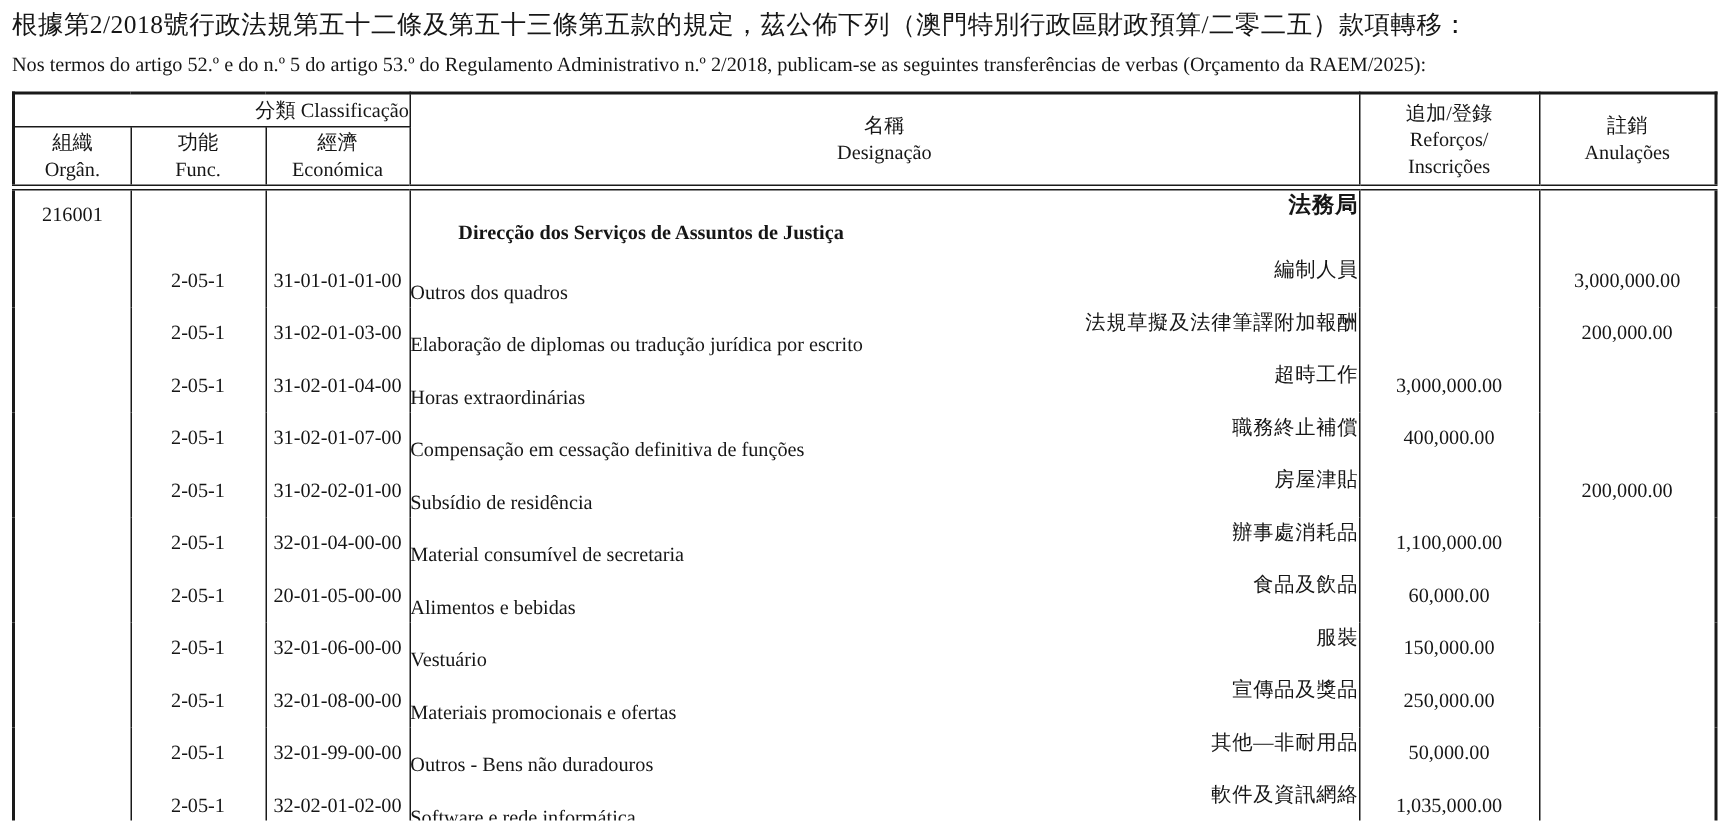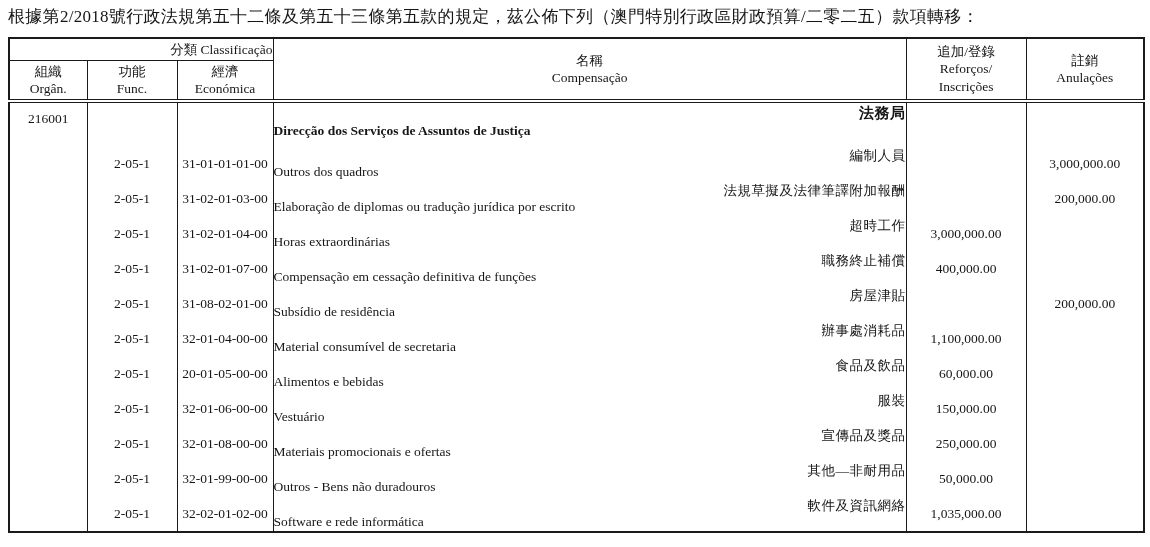--- a/index.html
+++ b/index.html
@@ -64,44 +64,45 @@
   td.c-name { padding-left: 7px; }
   td.c-name .zh { line-height: 1.18; letter-spacing: 0.5px; text-align: right; }
   td.c-name .pt { line-height: 1.18; }
   td.c-amt {
     text-align: center;
     padding-right: 8px;
   }
   tr.bold-row td { vertical-align: top; }
   tr.bold-row td.c-code { padding-top: 8px; }
   tr.bold-row .zh { font-weight: bold; font-size: 15px; padding-top: 2px; }
-  tr.bold-row .pt { font-weight: bold; }
+  tr.bold-row .pt { font-weight: bold; margin-left: 32px; }
 </style>
 </head>
 <body>
 
 <div class="page">
 
   <div class="intro-zh">根據第2/2018號行政法規第五十二條及第五十三條第五款的規定，茲公佈下列（澳門特別行政區財政預算/二零二五）款項轉移：</div>
+  <div class="intro-pt">Nos termos do artigo 52.º e do n.º 5 do artigo 53.º do Regulamento Administrativo n.º 2/2018, publicam-se as seguintes transferências de verbas (Orçamento da RAEM/2025):</div>
 
   <table class="gazette">
     <colgroup>
       <col style="width:78px">
       <col style="width:90px">
       <col style="width:96px">
       <col style="width:633px">
       <col style="width:120px">
       <col style="width:118px">
     </colgroup>
     <thead>
       <tr class="h-class">
         <th class="span-class" colspan="3">分類 Classificação</th>
         <th class="rowspan2" rowspan="2">
           <span>名稱</span><br>
-          <span>Compensação</span>
+          <span>Designação</span>
         </th>
         <th class="rowspan2" rowspan="2">
           <span>追加/登錄</span><br>
           <span>Reforços/</span><br>
           <span>Inscrições</span>
         </th>
         <th class="rowspan2" rowspan="2">
           <span>註銷</span><br>
           <span>Anulações</span>
         </th>
@@ -178,21 +179,21 @@
       <div class="zh">職務終止補償</div>
       <div class="pt">Compensação em cessação definitiva de funções</div>
     </td>
     <td class="c-amt">400,000.00</td>
     <td class="c-amt"></td>
   </tr>
 
   <tr>
     <td class="c-code"></td>
     <td class="c-code">2-05-1</td>
-    <td class="c-code">31-08-02-01-00</td>
+    <td class="c-code">31-02-02-01-00</td>
     <td class="c-name">
       <div class="zh">房屋津貼</div>
       <div class="pt">Subsídio de residência</div>
     </td>
     <td class="c-amt"></td>
     <td class="c-amt">200,000.00</td>
   </tr>
 
   <tr>
     <td class="c-code"></td>

